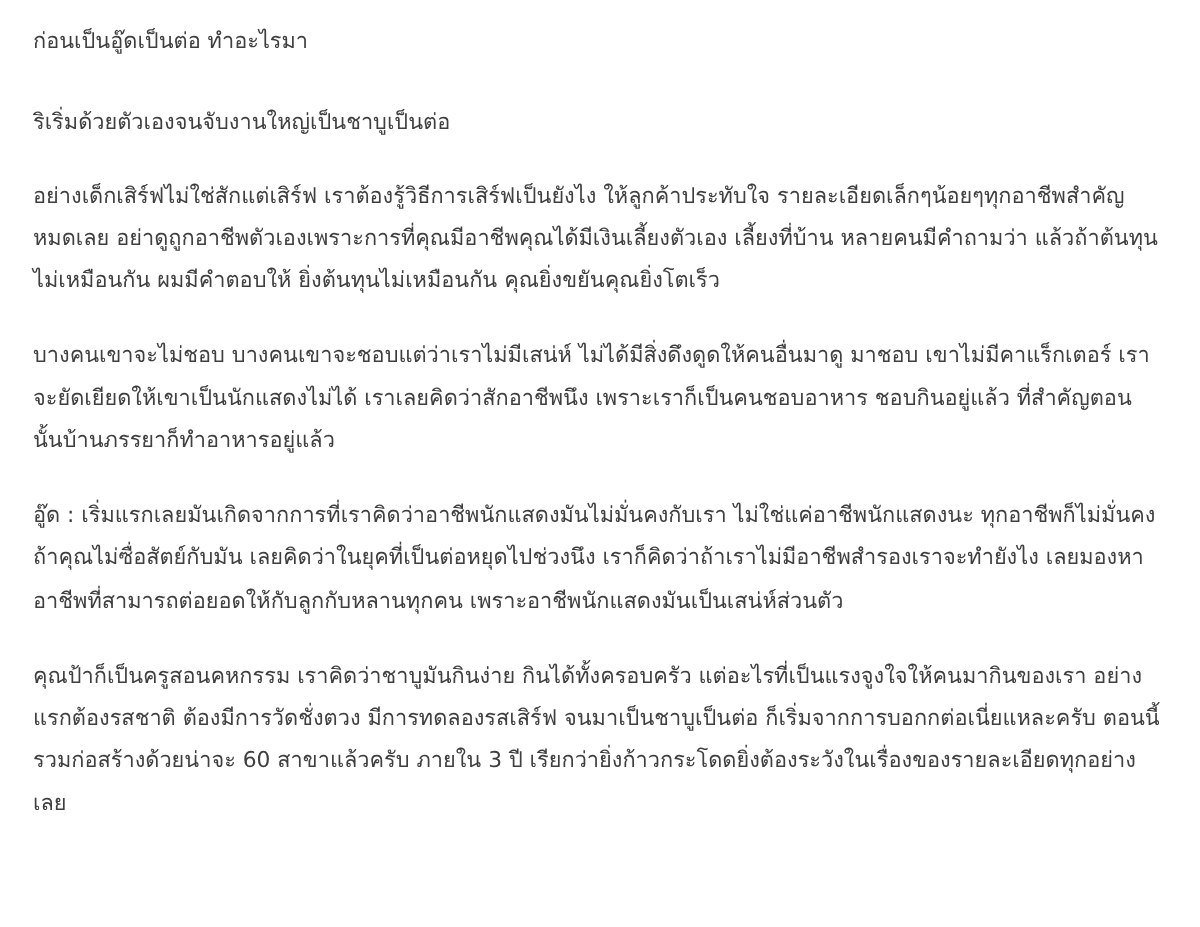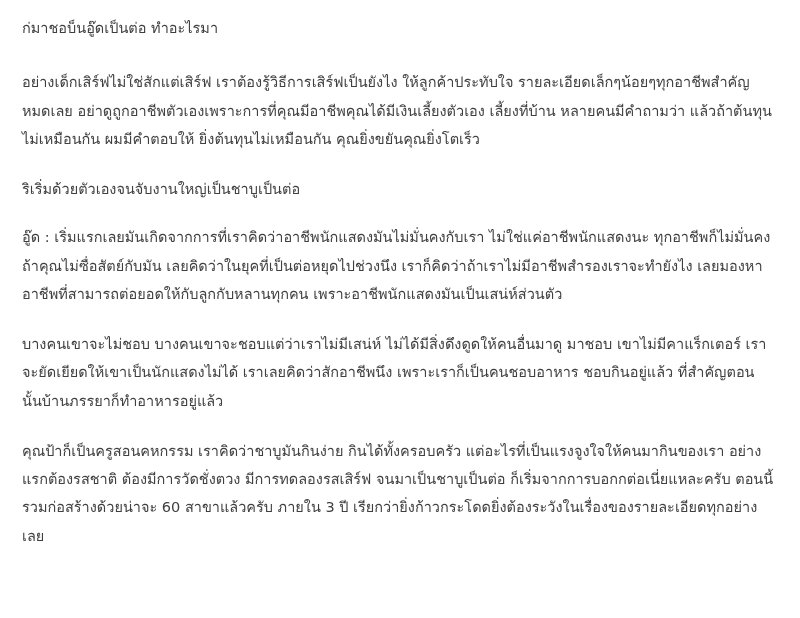--- a/index.html
+++ b/index.html
@@ -33,19 +33,19 @@
     margin-bottom: 26px;
   }
   .para.tight {
     margin-bottom: 20px;
   }
 </style>
 </head>
 <body>
 
 <div id="article">
-  <p class="para lead">ก่มาชอบ็นอู๊ดเป็นต่อ ทำอะไรมา</p>
+  <p class="para lead">ก่อนเป็นอู๊ดเป็นต่อ ทำอะไรมา</p>
+  <p class="para tight">ริเริ่มด้วยตัวเองจนจับงานใหญ่เป็นชาบูเป็นต่อ</p>
   <p class="para">อย่างเด็กเสิร์ฟไม่ใช่สักแต่เสิร์ฟ เราต้องรู้วิธีการเสิร์ฟเป็นยังไง ให้ลูกค้าประทับใจ รายละเอียดเล็กๆน้อยๆทุกอาชีพสำคัญหมดเลย อย่าดูถูกอาชีพตัวเองเพราะการที่คุณมีอาชีพคุณได้มีเงินเลี้ยงตัวเอง เลี้ยงที่บ้าน หลายคนมีคำถามว่า แล้วถ้าต้นทุนไม่เหมือนกัน ผมมีคำตอบให้ ยิ่งต้นทุนไม่เหมือนกัน คุณยิ่งขยันคุณยิ่งโตเร็ว</p>
-  <p class="para tight">ริเริ่มด้วยตัวเองจนจับงานใหญ่เป็นชาบูเป็นต่อ</p>
+  <p class="para">บางคนเขาจะไม่ชอบ บางคนเขาจะชอบแต่ว่าเราไม่มีเสน่ห์ ไม่ได้มีสิ่งดึงดูดให้คนอื่นมาดู มาชอบ เขาไม่มีคาแร็กเตอร์ เราจะยัดเยียดให้เขาเป็นนักแสดงไม่ได้ เราเลยคิดว่าสักอาชีพนึง เพราะเราก็เป็นคนชอบอาหาร ชอบกินอยู่แล้ว ที่สำคัญตอนนั้นบ้านภรรยาก็ทำอาหารอยู่แล้ว</p>
   <p class="para">อู๊ด : เริ่มแรกเลยมันเกิดจากการที่เราคิดว่าอาชีพนักแสดงมันไม่มั่นคงกับเรา ไม่ใช่แค่อาชีพนักแสดงนะ ทุกอาชีพก็ไม่มั่นคงถ้าคุณไม่ซื่อสัตย์กับมัน เลยคิดว่าในยุคที่เป็นต่อหยุดไปช่วงนึง เราก็คิดว่าถ้าเราไม่มีอาชีพสำรองเราจะทำยังไง เลยมองหาอาชีพที่สามารถต่อยอดให้กับลูกกับหลานทุกคน เพราะอาชีพนักแสดงมันเป็นเสน่ห์ส่วนตัว</p>
-  <p class="para">บางคนเขาจะไม่ชอบ บางคนเขาจะชอบแต่ว่าเราไม่มีเสน่ห์ ไม่ได้มีสิ่งดึงดูดให้คนอื่นมาดู มาชอบ เขาไม่มีคาแร็กเตอร์ เราจะยัดเยียดให้เขาเป็นนักแสดงไม่ได้ เราเลยคิดว่าสักอาชีพนึง เพราะเราก็เป็นคนชอบอาหาร ชอบกินอยู่แล้ว ที่สำคัญตอนนั้นบ้านภรรยาก็ทำอาหารอยู่แล้ว</p>
   <p class="para">คุณป้าก็เป็นครูสอนคหกรรม เราคิดว่าชาบูมันกินง่าย กินได้ทั้งครอบครัว แต่อะไรที่เป็นแรงจูงใจให้คนมากินของเรา อย่างแรกต้องรสชาติ ต้องมีการวัดชั่งตวง มีการทดลองรสเสิร์ฟ จนมาเป็นชาบูเป็นต่อ ก็เริ่มจากการบอกกต่อเนี่ยแหละครับ ตอนนี้รวมก่อสร้างด้วยน่าจะ 60 สาขาแล้วครับ ภายใน 3 ปี เรียกว่ายิ่งก้าวกระโดดยิ่งต้องระวังในเรื่องของรายละเอียดทุกอย่างเลย</p>
 </div>
 
 </body></html>

